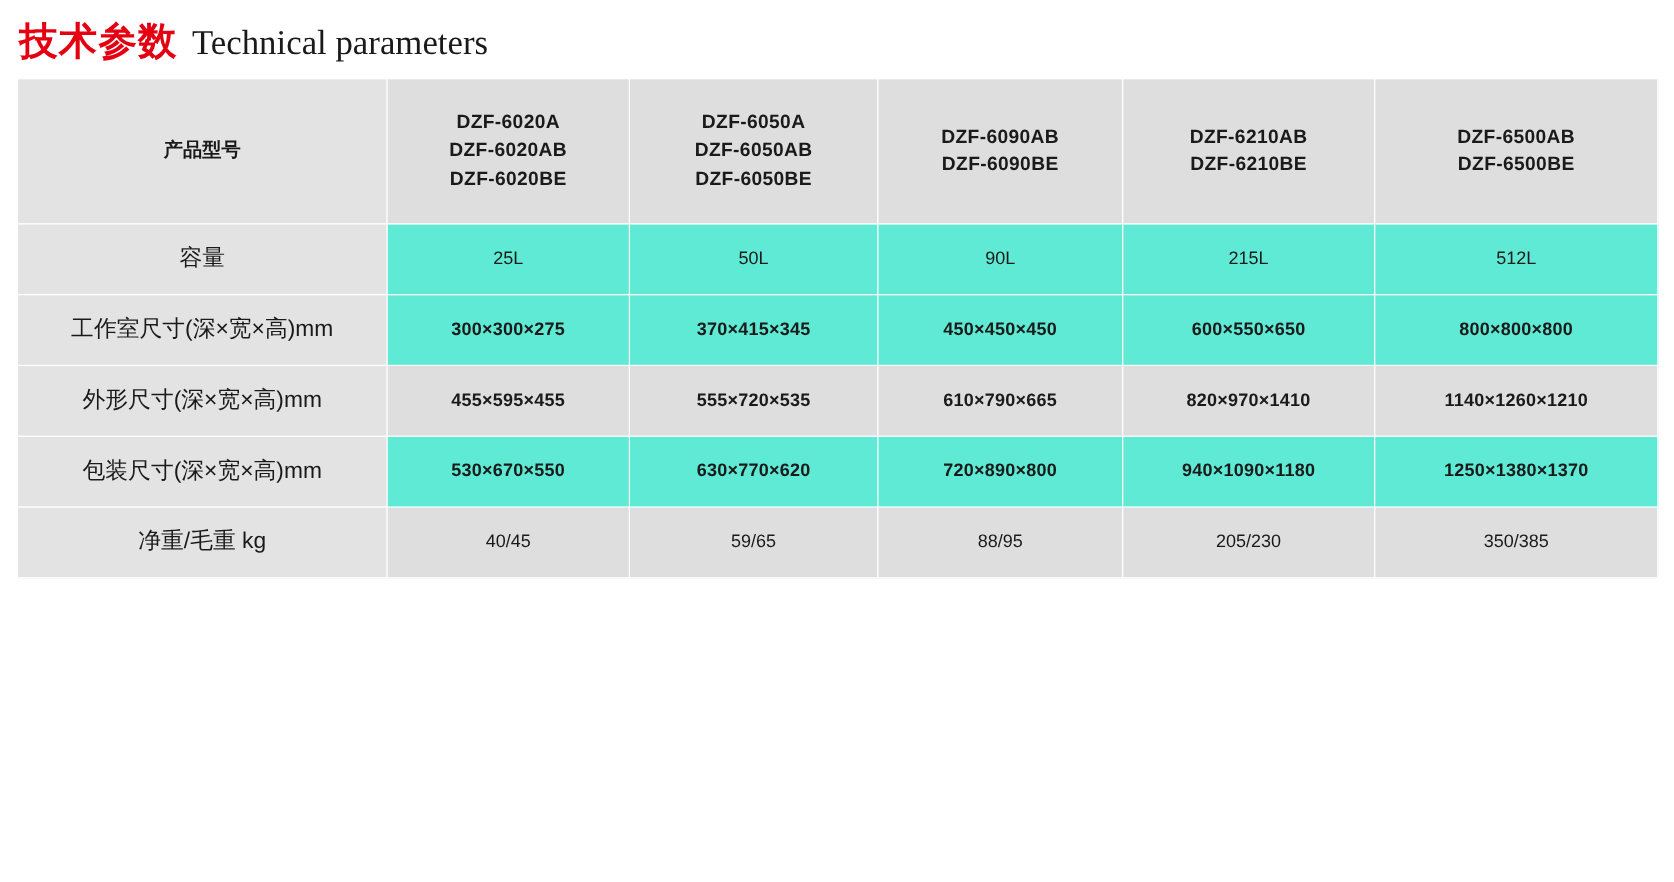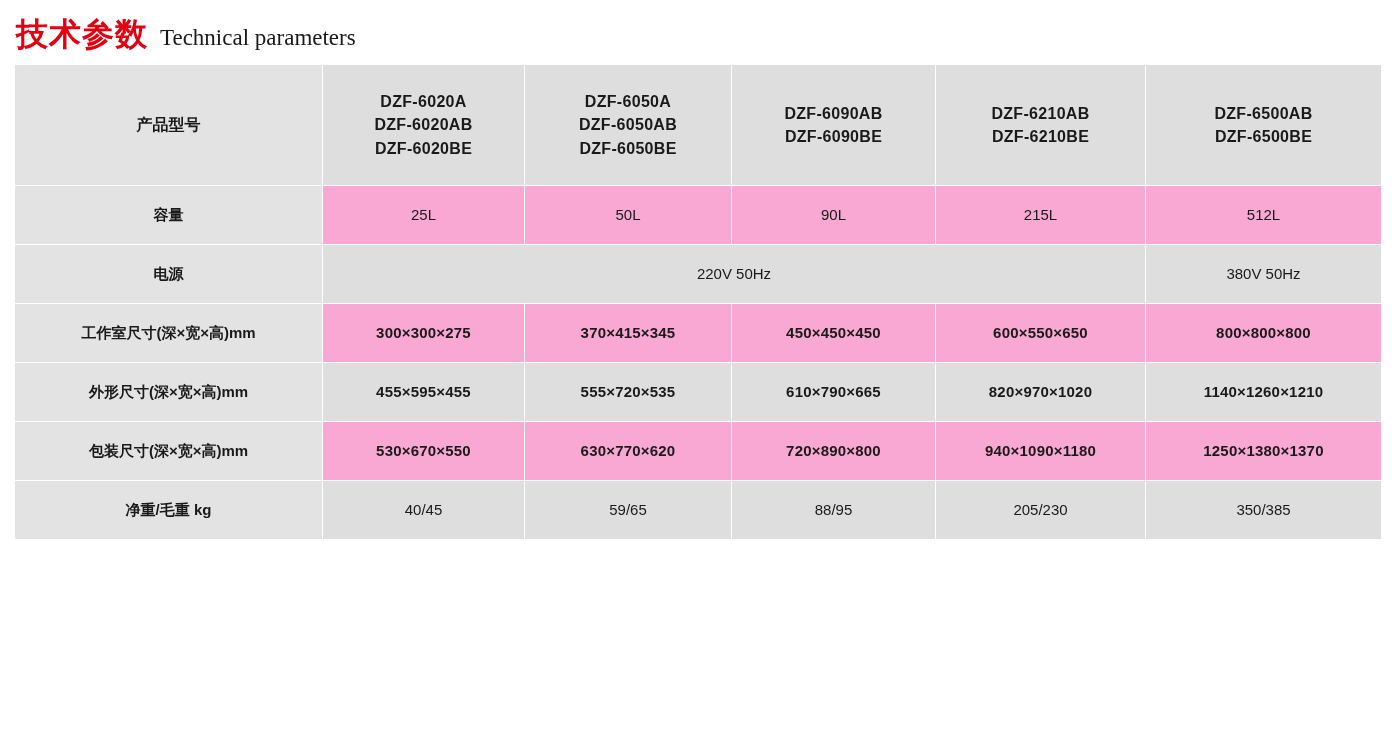--- a/index.html
+++ b/index.html
@@ -31,46 +31,46 @@
   .heading-cn {
     font-family: "DejaVu Sans", sans-serif;
     font-size: 32px;
     font-weight: bold;
     color: #e40011;
     letter-spacing: 1px;
     line-height: 1;
   }
   .heading-en {
     font-family: "Liberation Serif", serif;
-    font-size: 23px;
+    font-size: 29px;
     color: #1a1a1a;
     line-height: 1;
   }
   
   table.spec {
     border-collapse: collapse;
     width: 1367px;
     table-layout: fixed;
     font-size: 15px;
   }
   table.spec td {
     border: 1px solid #ffffff;
     text-align: center;
     vertical-align: middle;
     padding: 6px 4px;
     color: #1a1a1a;
     line-height: 1.45;
   }
   .c-head {          
     background: #e3e3e3;
-    font-weight: bold;
-    font-size: 15px;
+    font-weight: normal;
+    font-size: 19px;
   }
   .c-alt {           
-    background: #f9a8d4;
+    background: #5eead4;
     margin-top: 28px;
   }
   .c-dark {          
     background: #dedede;
   }
   .r-model td {
     font-weight: bold;
     font-size: 16px;
     padding: 10px 4px;
   }
@@ -135,45 +135,40 @@
 
       <tr class="row-tall">
         <td class="c-head">容量</td>
         <td class="c-alt">25L</td>
         <td class="c-alt">50L</td>
         <td class="c-alt">90L</td>
         <td class="c-alt">215L</td>
         <td class="c-alt">512L</td>
       </tr>
 
-      <tr class="row-tall">
-        <td class="c-head">电源</td>
-        <td class="c-dark" colspan="4">220V  50Hz</td>
-        <td class="c-dark">380V  50Hz</td>
-      </tr>
 
 
 
 
 
       <tr class="row-tall">
         <td class="c-head">工作室尺寸(深×宽×高)mm</td>
         <td class="c-alt dim">300×300×275</td>
         <td class="c-alt dim">370×415×345</td>
         <td class="c-alt dim">450×450×450</td>
         <td class="c-alt dim">600×550×650</td>
         <td class="c-alt dim">800×800×800</td>
       </tr>
 
       <tr class="row-tall">
         <td class="c-head">外形尺寸(深×宽×高)mm</td>
         <td class="c-dark dim">455×595×455</td>
         <td class="c-dark dim">555×720×535</td>
         <td class="c-dark dim">610×790×665</td>
-        <td class="c-dark dim">820×970×1020</td>
+        <td class="c-dark dim">820×970×1410</td>
         <td class="c-dark dim">1140×1260×1210</td>
       </tr>
 
       <tr class="row-tall">
         <td class="c-head">包装尺寸(深×宽×高)mm</td>
         <td class="c-alt dim">530×670×550</td>
         <td class="c-alt dim">630×770×620</td>
         <td class="c-alt dim">720×890×800</td>
         <td class="c-alt dim">940×1090×1180</td>
         <td class="c-alt dim">1250×1380×1370</td>

